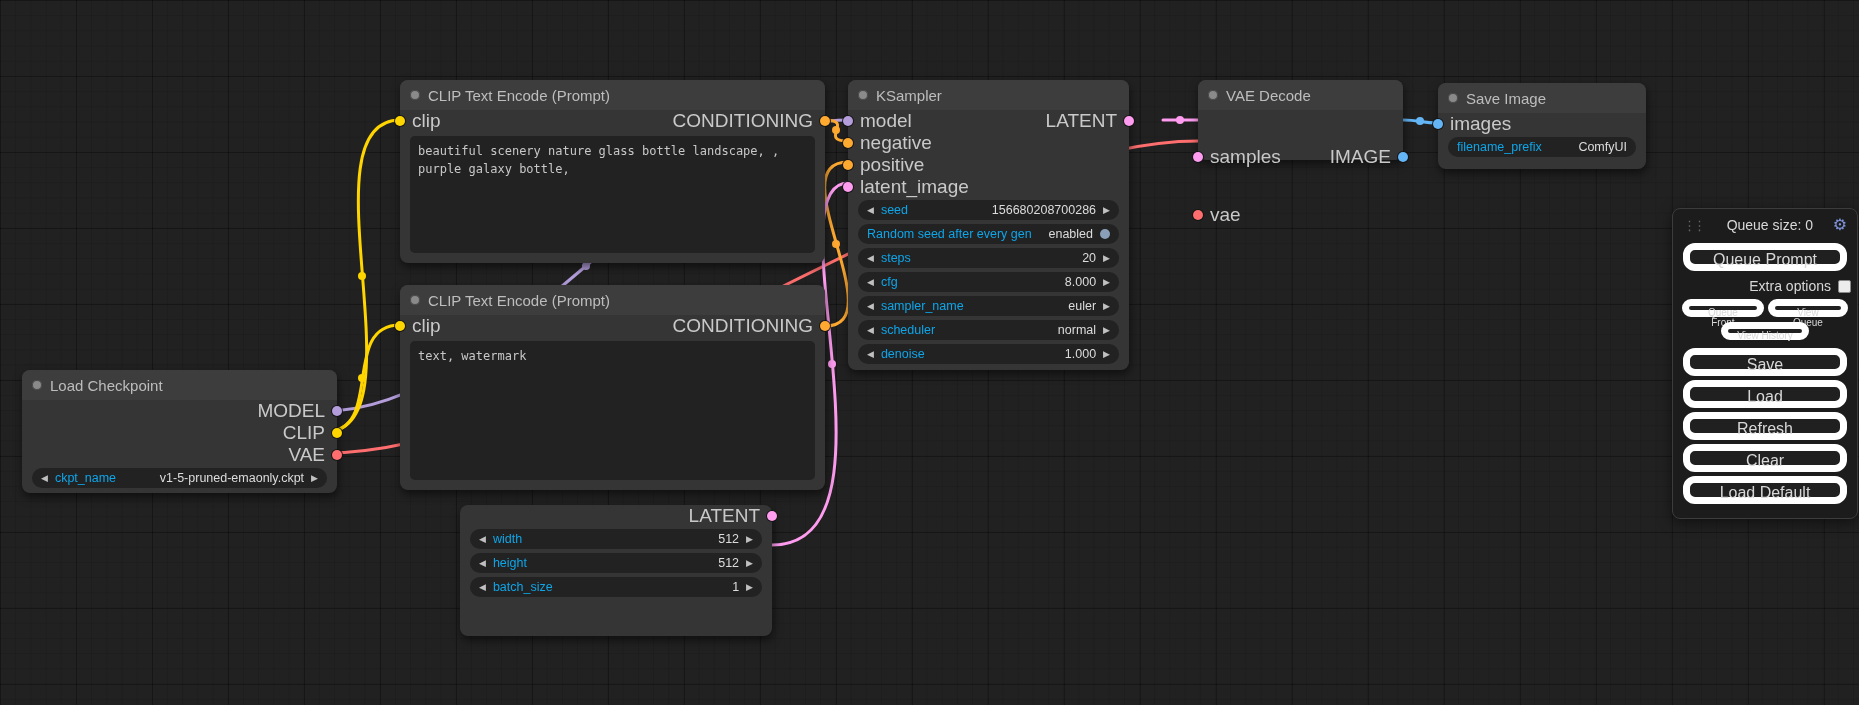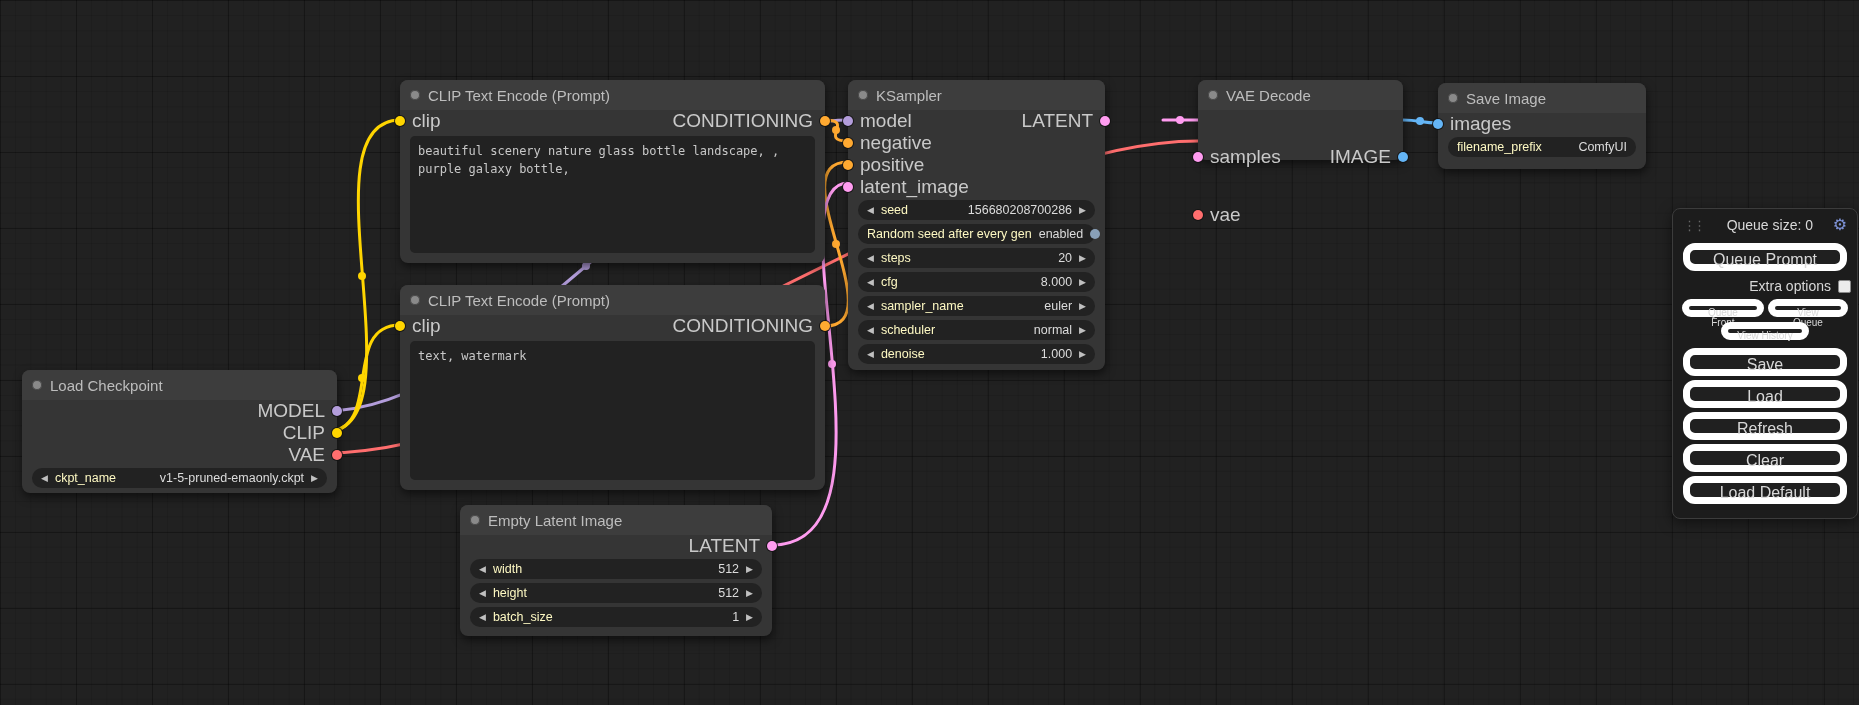--- a/index.html
+++ b/index.html
@@ -52,21 +52,21 @@
     resize: none; color: #c8c8c8; font-family: "DejaVu Sans Mono", monospace;
     font-size: 12px; line-height: 1.5; padding: 6px 8px; outline: none;
   }
 
   .widget {
     flex: 0 0 20px; display: flex; align-items: center; gap: 7px;
     margin: 2px 10px; padding: 0 9px; background: #222; border-radius: 10px;
     font-size: 12.5px; cursor: pointer;
   }
   .widget .warrow { font-size: 9px; color: #c0c0c0; line-height: 1; }
-  .widget .wname { color: #fef9c3; white-space: nowrap; }
+  .widget .wname { color: #0ea5e9; white-space: nowrap; }
   .widget .wvalue { margin-left: auto; color: #dcdcdc; white-space: nowrap; }
   .widget .toggle-dot { width: 10px; height: 10px; border-radius: 50%; flex: 0 0 auto; }
 
   .menu {
     position: absolute; z-index: 3; width: 186px;
     background: #1c1c1c; border: 1px solid #3c3c3c; border-radius: 8px;
     padding: 6px 6px 10px; color: #ddd; box-shadow: 0 4px 14px rgba(0,0,0,0.5);
   }
   .menu-header { display: flex; align-items: center; padding: 2px 4px 6px; font-size: 14px; }
   .drag-handle { color: #676767; font-size: 13px; letter-spacing: -3px; cursor: grab; padding-right: 4px; }
@@ -159,24 +159,20 @@
     <div class="slot-row">
       <span class="port pin" style="background-color: rgb(255, 213, 0);"></span>
       <span class="slot-label">clip</span>
       <span class="slot-label out">CONDITIONING</span>
       <span class="port pout" style="background-color: rgb(255, 169, 49);"></span>
     </div>
     <textarea class="prompt-box" spellcheck="false" style="">text, watermark</textarea>
   </div>
 
   <div class="node" style="left:460px; top:505px; width:312px; height:131px;">
-    <div class="node-title">
-      <span class="tdot" style="background-color: rgb(138, 138, 138);"></span>
-      <span>Empty Latent Image</span>
-    </div>
     <div class="slot-row">
       <span class="slot-label out">LATENT</span>
       <span class="port pout" style="background-color: rgb(255, 156, 240);"></span>
     </div>
     <div class="widget">
       <span class="warrow">◀</span>
       <span class="wname">width</span>
       <span class="wvalue">512</span>
       <span class="warrow">▶</span>
     </div>
@@ -187,21 +183,21 @@
       <span class="warrow">▶</span>
     </div>
     <div class="widget">
       <span class="warrow">◀</span>
       <span class="wname">batch_size</span>
       <span class="wvalue">1</span>
       <span class="warrow">▶</span>
     </div>
   </div>
 
-  <div class="node" style="left:848px; top:80px; width:257px; height:290px;">
+  <div class="node" style="left:848px; top:80px; width:281px; height:290px;">
     <div class="node-title">
       <span class="tdot" style="background-color: rgb(138, 138, 138);"></span>
       <span>KSampler</span>
     </div>
     <div class="slot-row">
       <span class="port pin" style="background-color: rgb(179, 157, 219);"></span>
       <span class="slot-label">model</span>
       <span class="slot-label out">LATENT</span>
       <span class="port pout" style="background-color: rgb(255, 156, 240);"></span>
     </div>

